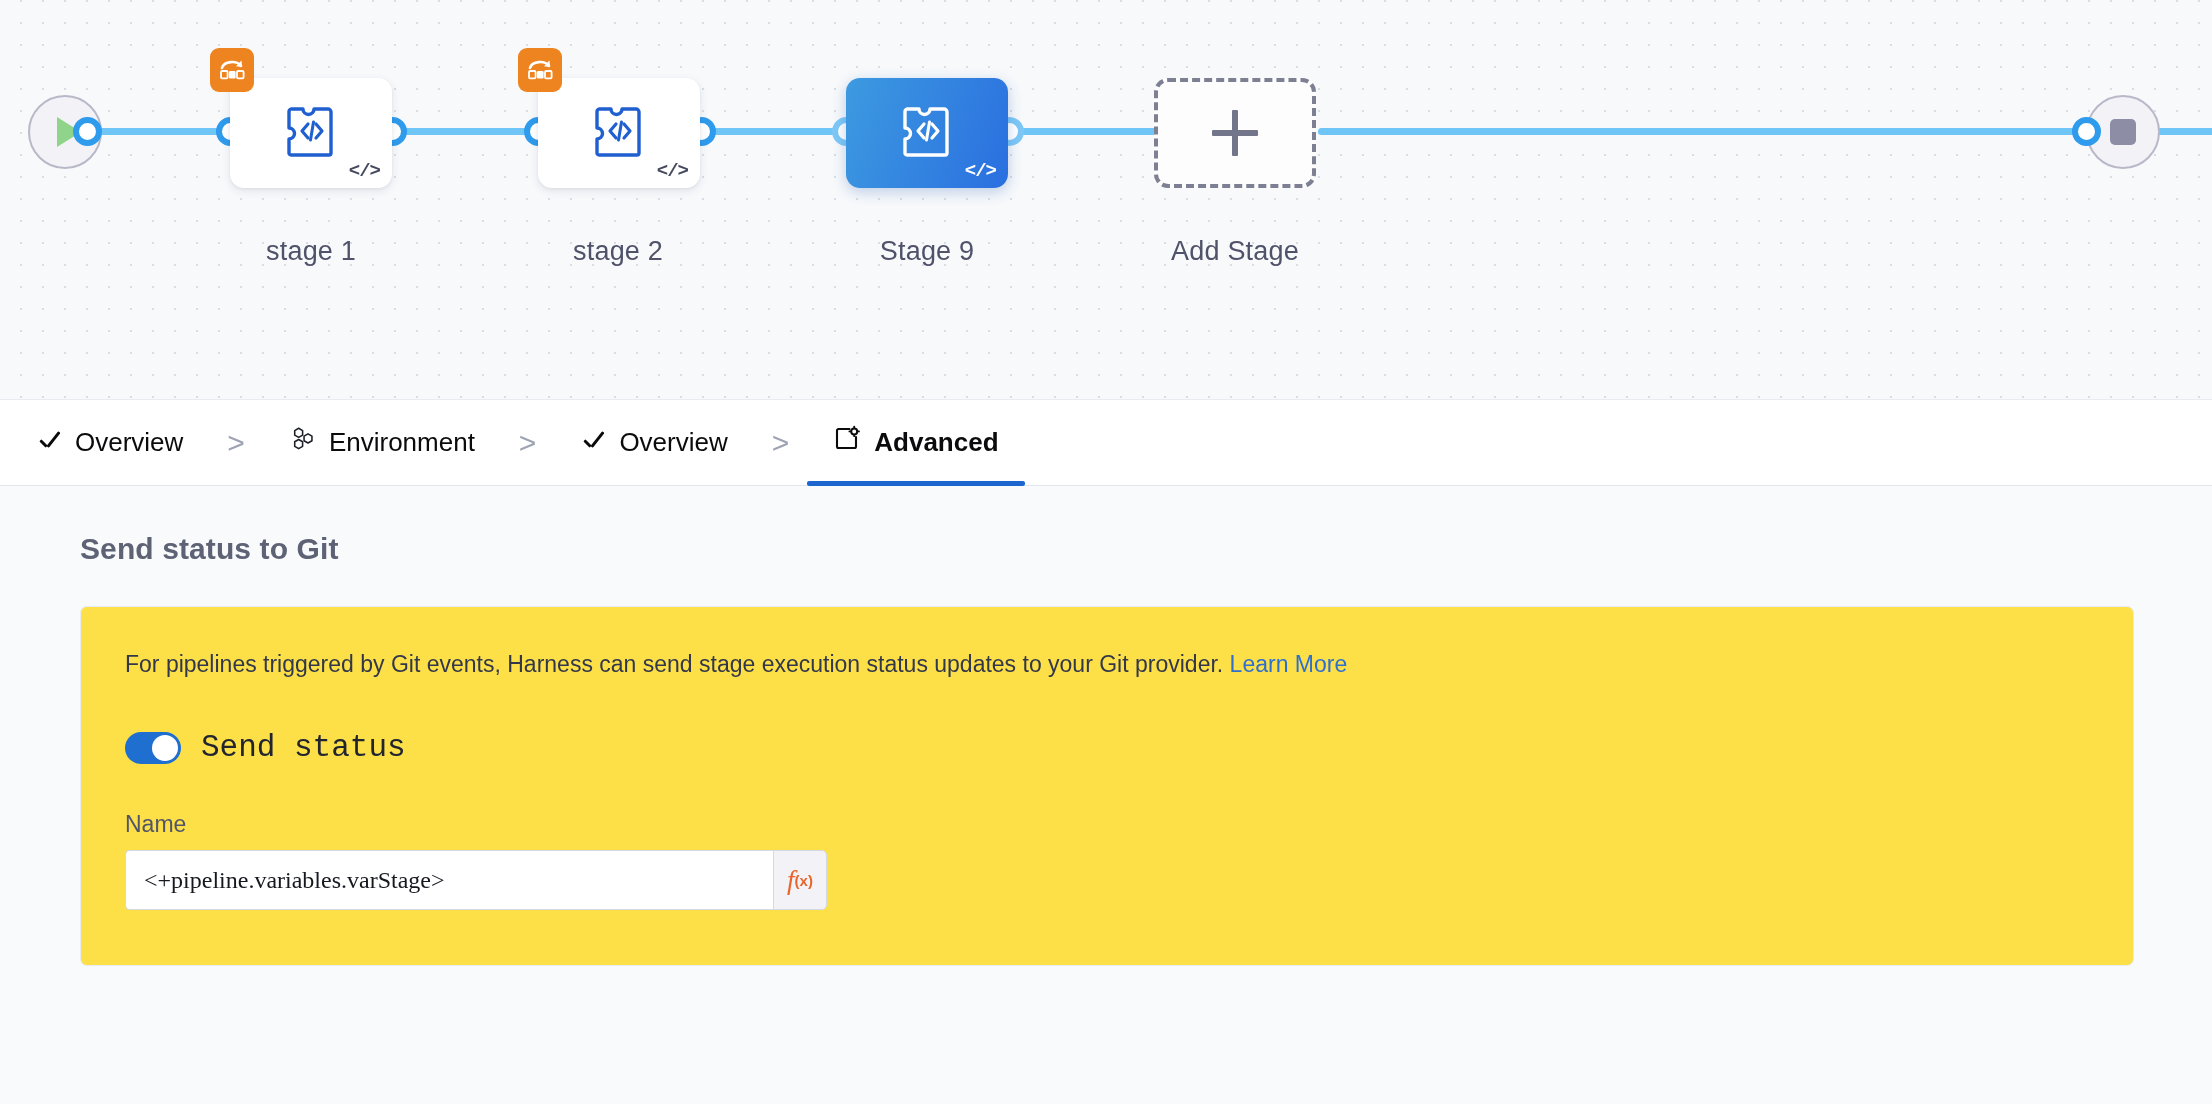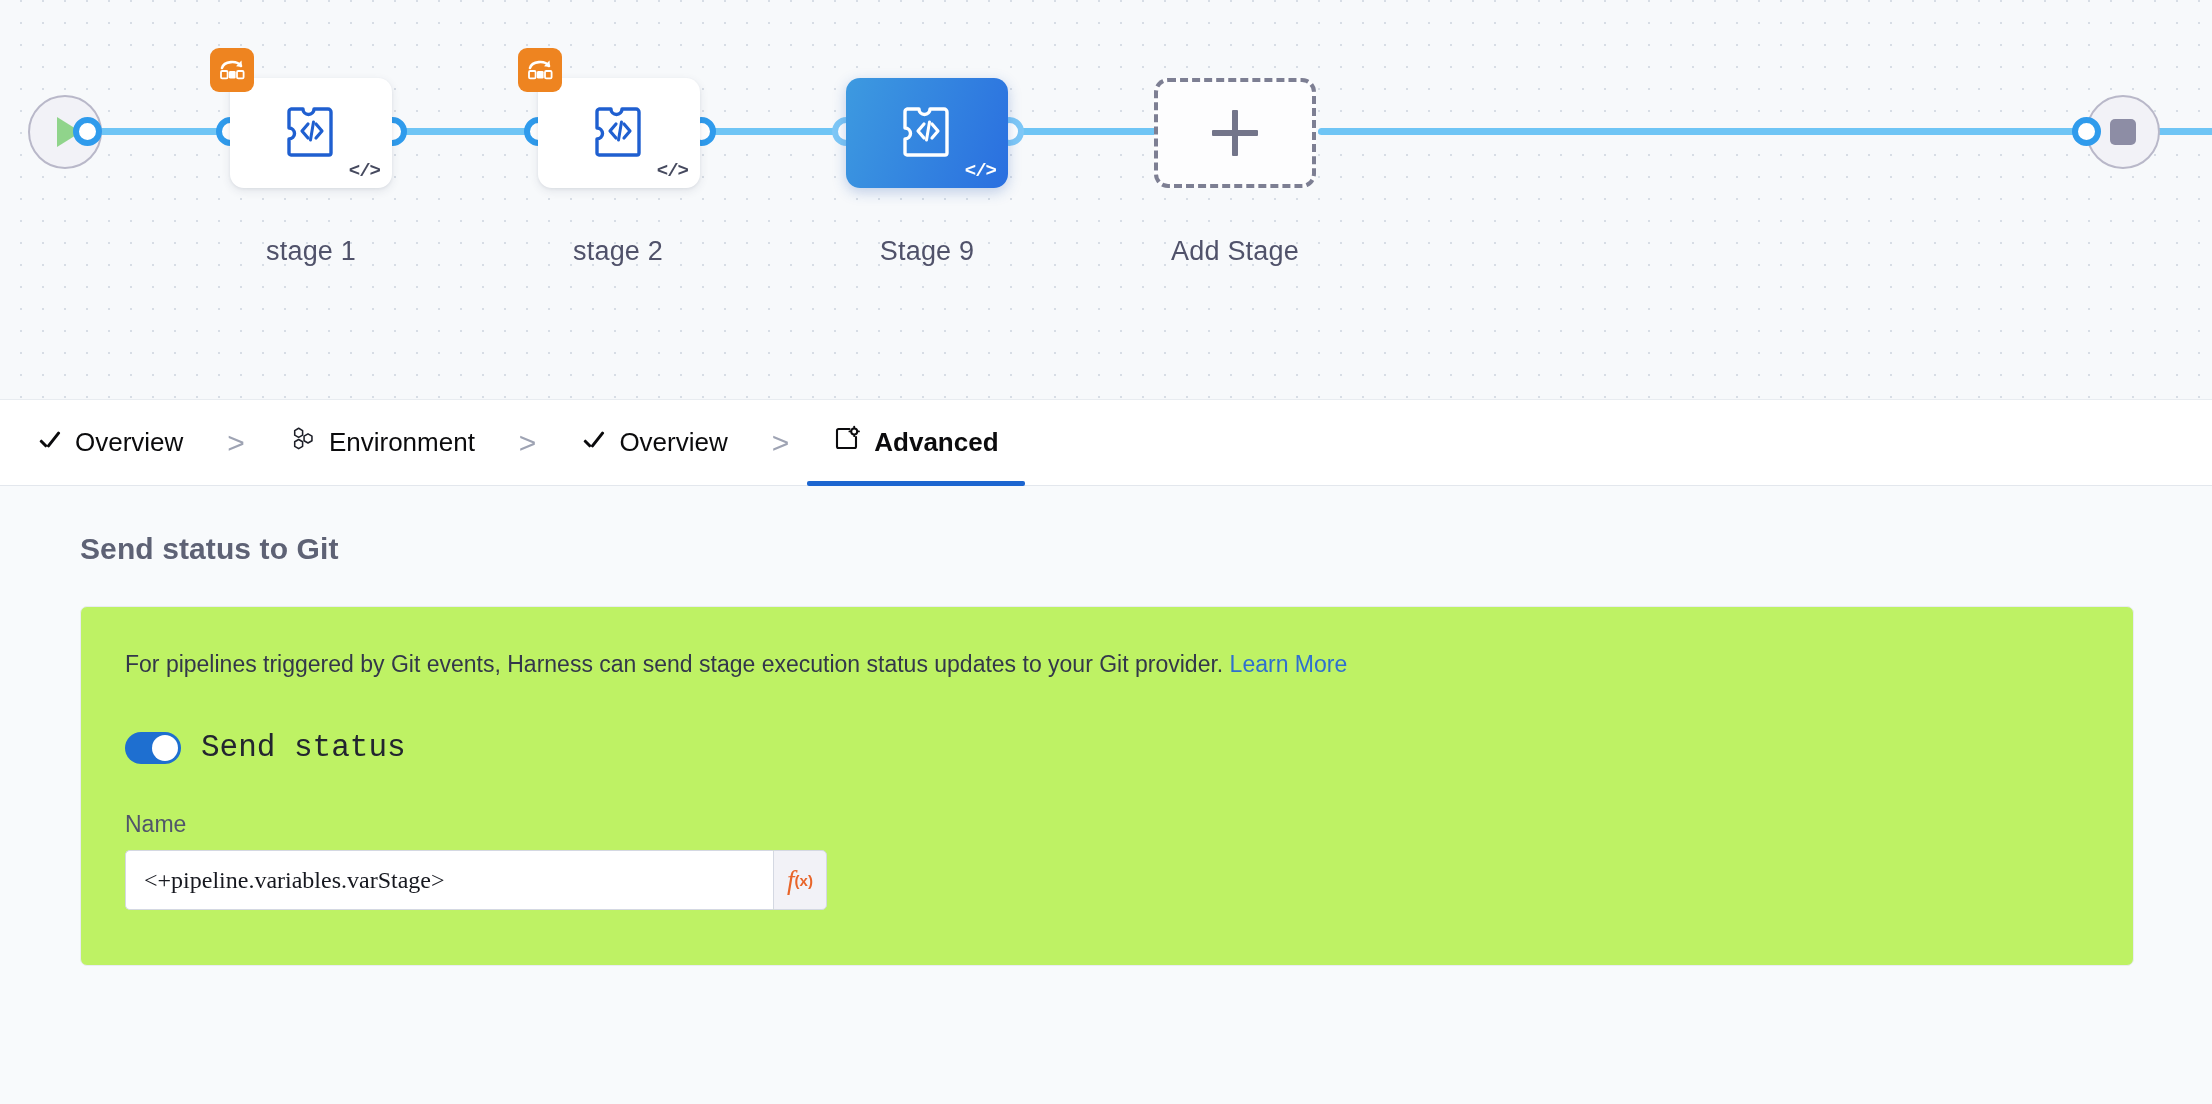--- a/index.html
+++ b/index.html
@@ -212,21 +212,21 @@
     overflow: hidden;
   }
   #section-title {
     font-size: 30px;
     font-weight: bold;
     color: #5e6275;
     margin: 0 0 40px 0;
     letter-spacing: .1px;
   }
   #settings-card {
-    background: #bef264;
+    background: #fde047;
     border: 1px solid #e9ecf1;
     border-radius: 7px;
     padding: 44px 44px 60px 44px;
     max-width: 2056px;
     height: 360px;
   }
   #card-desc {
     font-size: 23px;
     color: #33374a;
     margin: 0 0 52px 0;

